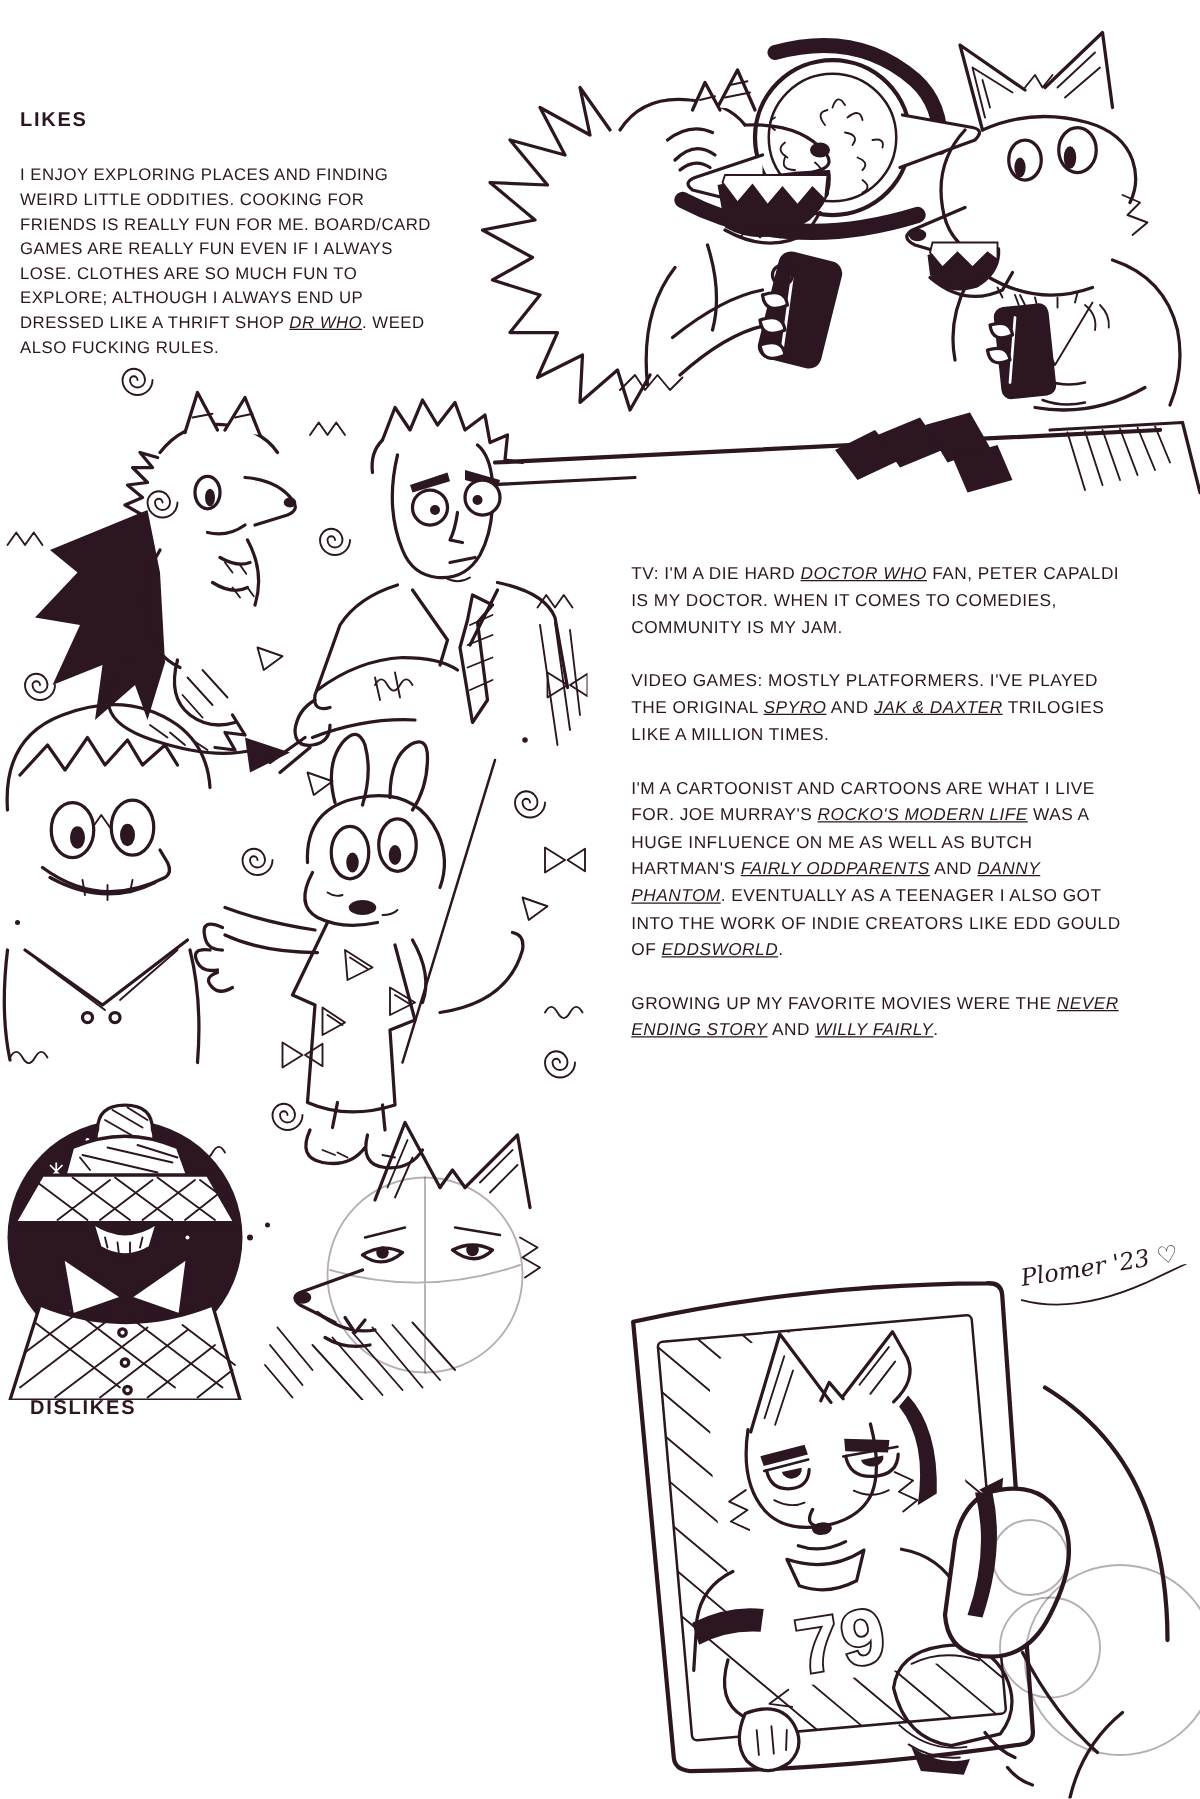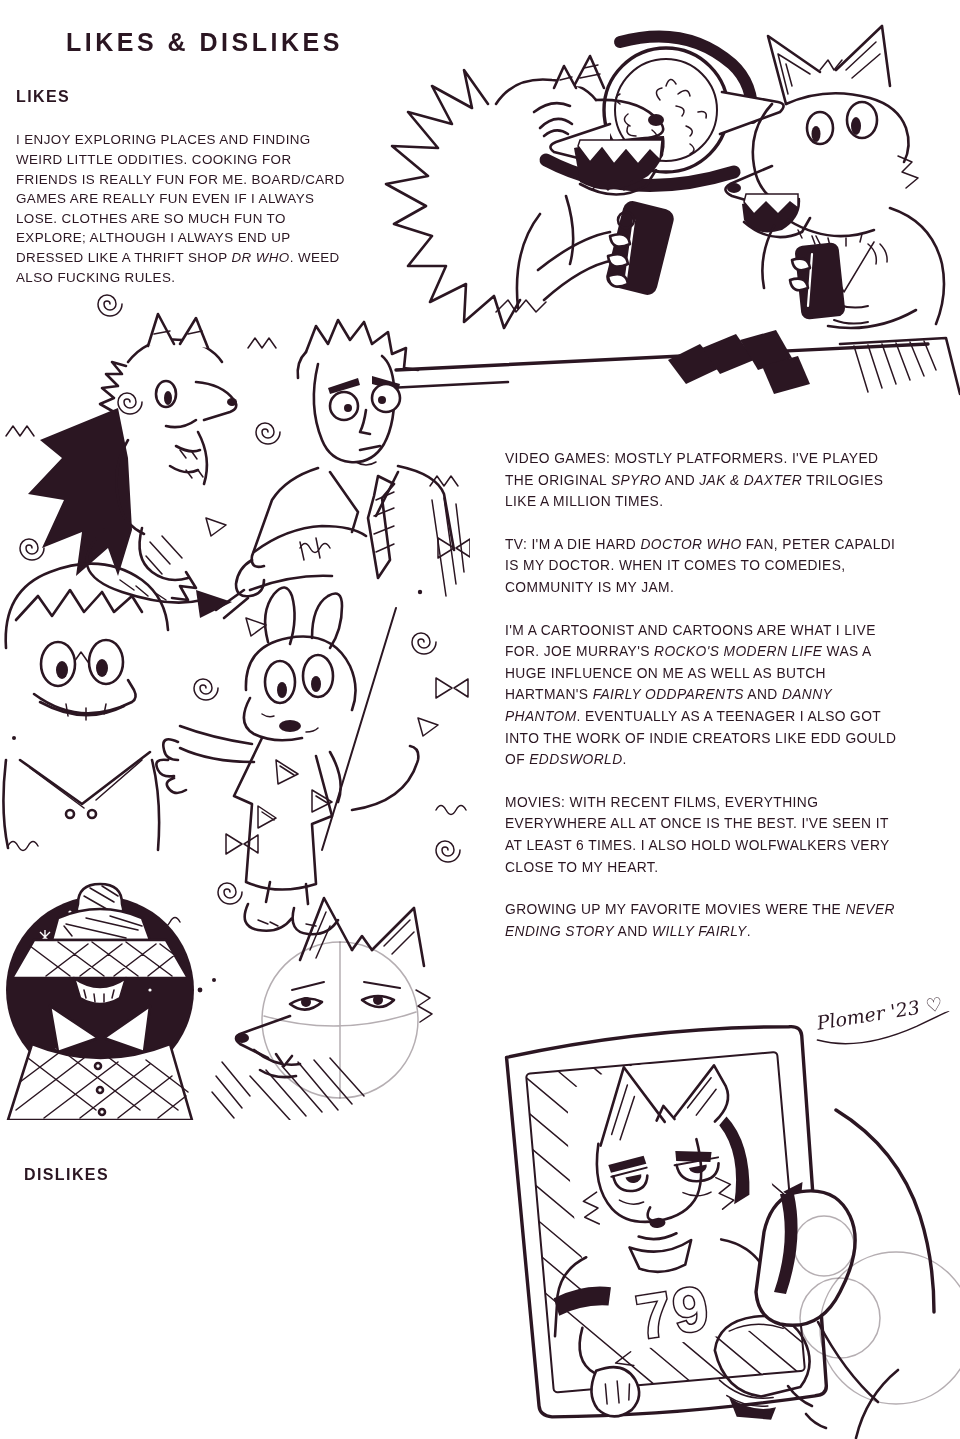--- a/index.html
+++ b/index.html
@@ -6,44 +6,43 @@
   html,body{ margin:0; padding:0; background:#ffffff; }
   .page{ position:relative; width:960px; height:1439px; background:#fff;
          font-family:"Liberation Sans",sans-serif; color:var(--ink); overflow:hidden; }
   .caps{ letter-spacing:.4px; }
   .title{ position:absolute; left:66px; top:28px; font-size:25px; font-weight:700; letter-spacing:3.5px; }
   .h2{ font-size:16px; font-weight:700; letter-spacing:1.4px; }
   .likes-h{ position:absolute; left:16px; top:88px; }
   .likes-p{ position:absolute; left:16px; top:117px; width:336px; font-size:13.4px; line-height:19.6px; }
   .media-col{ position:absolute; left:505px; top:448px; width:396px; font-size:13.8px; line-height:21.6px; }
   .media-col p{ margin:0 0 21px 0; }
-  .dis-h{ position:absolute; left:24px; top:1118px;margin-top:48px; }
+  .dis-h{ position:absolute; left:24px; top:1118px; }
   .dis-p1{ position:absolute; left:24px; top:1160px; width:488px; font-size:13.8px; line-height:21.5px; }
   .dis-p2{ position:absolute; left:24px; top:1246px; width:500px; font-size:13.8px; line-height:21.5px; }
-  .it{ font-style:italic; }
+  .it{ font-style:italic;text-decoration:underline; }
   .sig{ position:absolute; left:816px; top:1002px; transform:rotate(-9deg);
         font-family:"DejaVu Serif",serif; font-style:italic; font-size:19px; white-space:nowrap; }
   .sig svg{ position:absolute; left:-4px; top:20px; }
   svg.illu{ position:absolute; }
   .s{ fill:none; stroke:var(--ink); stroke-width:2.6; stroke-linecap:round; stroke-linejoin:round; }
   .s1{ stroke-width:1.5; }
   .s2{ stroke-width:2; }
   .s3{ stroke-width:3.4; }
   .f{ fill:var(--ink); stroke:none; }
   .wf{ fill:#fff; }
   .ghost{ opacity:.35; }
   .jersey{ font-family:"Liberation Sans",sans-serif; font-weight:700; font-size:62px;
            fill:#fff; stroke:var(--ink); stroke-width:3; paint-order:stroke; letter-spacing:2px; }
 </style>
 </head>
 <body>
 
 <div class="page">
 
-  <div class="title caps">LIKES &amp; DISLIKES</div>
 
   <div class="h2 likes-h caps">LIKES</div>
   <p class="likes-p caps"><span>I ENJOY EXPLORING PLACES AND FINDING WEIRD LITTLE ODDITIES. COOKING FOR FRIENDS IS REALLY FUN FOR ME. BOARD/CARD GAMES ARE REALLY FUN EVEN IF I ALWAYS LOSE. CLOTHES ARE SO MUCH FUN TO EXPLORE; ALTHOUGH I ALWAYS END UP DRESSED LIKE A THRIFT SHOP </span><span class="it">DR WHO</span><span>. WEED ALSO FUCKING RULES.</span></p>
 
   <svg class="illu" style="left:368px; top:8px;" width="592" height="392" viewBox="0 0 592 392" aria-hidden="true">
     <g>
       <path class="s s3" d="M28,362 L560,336"></path>
       <path class="s" d="M20,380 L140,374"></path>
       <g>
         <polygon class="f" points="300,352 332,336 352,360 318,376"></polygon>
@@ -296,24 +295,23 @@
       <ellipse class="f" cx="242" cy="748" rx="7" ry="5"></ellipse>
       <path class="s" d="M254,760 q22,18 46,14 M260,780 q16,10 36,6"></path>
       <path class="s wf" d="M276,764 l8,12 l8,-10"></path>
       <path class="s s1" d="M416,700 l14,8 l-12,8 l14,8 l-12,8"></path>
       <path class="s s1" d="M250,786 L290,830 M266,780 L306,826 M282,776 L322,822 M298,772 L338,820 M314,770 L352,814 M330,768 L364,806"></path>
       <path class="s s1" d="M222,772 L250,806 M216,786 L242,818 M212,802 L234,828"></path>
     </g>
   </svg>
 
   <div class="media-col caps">
+    <p><span>TV: I'M A DIE HARD </span><span class="it">DOCTOR WHO</span><span> FAN, PETER CAPALDI IS MY DOCTOR. WHEN IT COMES TO COMEDIES, COMMUNITY IS MY JAM.</span></p>
     <p><span>VIDEO GAMES: MOSTLY PLATFORMERS. I'VE PLAYED THE ORIGINAL </span><span class="it">SPYRO</span><span> AND </span><span class="it">JAK &amp; DAXTER</span><span> TRILOGIES LIKE A MILLION TIMES.</span></p>
-    <p><span>TV: I'M A DIE HARD </span><span class="it">DOCTOR WHO</span><span> FAN, PETER CAPALDI IS MY DOCTOR. WHEN IT COMES TO COMEDIES, COMMUNITY IS MY JAM.</span></p>
     <p><span>I'M A CARTOONIST AND CARTOONS ARE WHAT I LIVE FOR. JOE MURRAY'S </span><span class="it">ROCKO'S MODERN LIFE</span><span> WAS A HUGE INFLUENCE ON ME AS WELL AS BUTCH HARTMAN'S </span><span class="it">FAIRLY ODDPARENTS</span><span> AND </span><span class="it">DANNY PHANTOM</span><span>. EVENTUALLY AS A TEENAGER I ALSO GOT INTO THE WORK OF INDIE CREATORS LIKE EDD GOULD OF </span><span class="it">EDDSWORLD</span><span>.</span></p>
-    <p><span>MOVIES: WITH RECENT FILMS, EVERYTHING EVERYWHERE ALL AT ONCE IS THE BEST. I'VE SEEN IT AT LEAST 6 TIMES. I ALSO HOLD WOLFWALKERS VERY CLOSE TO MY HEART.</span></p>
     <p><span>GROWING UP MY FAVORITE MOVIES WERE THE </span><span class="it">NEVER ENDING STORY</span><span> AND </span><span class="it">WILLY FAIRLY</span><span>.</span></p>
   </div>
 
   <div class="sig">
     <span>Plomer '23 ♡</span>
     <svg width="140" height="22" viewBox="0 0 140 22">
       <path class="s s1" d="M2,8 q40,18 100,2 q20,-6 34,-10"></path>
     </svg>
   </div>
 

